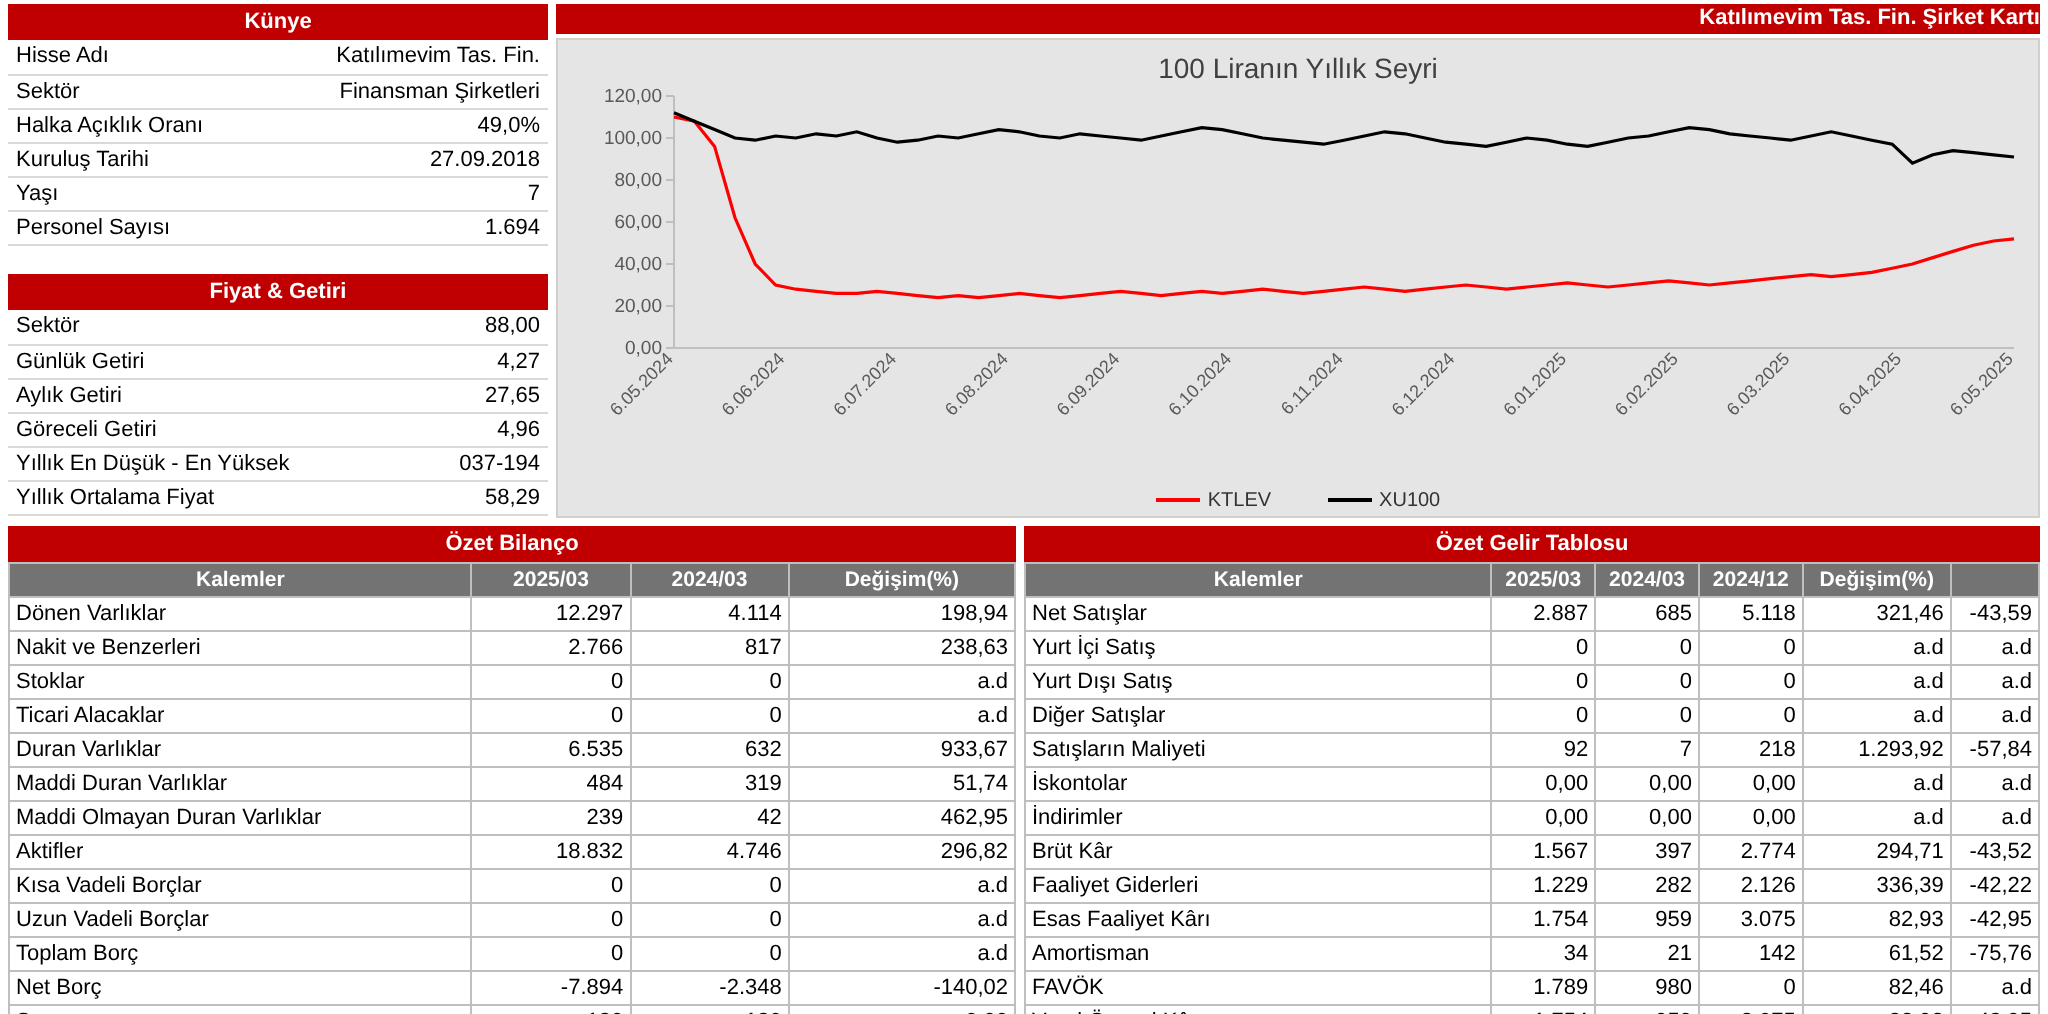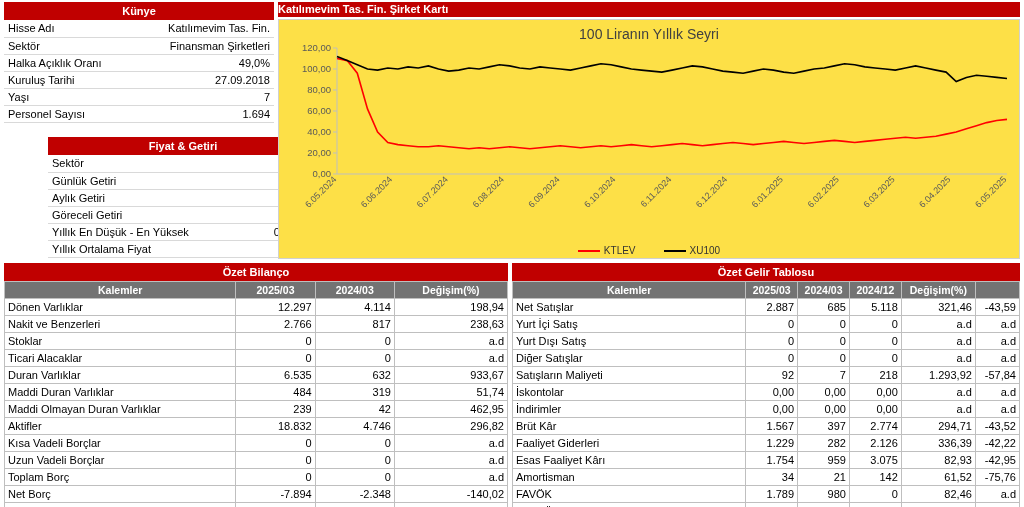--- a/index.html
+++ b/index.html
@@ -22,37 +22,37 @@
   td, th { font-size: 11px; padding: 0 4px; }
 
   
   .kunye { position: absolute; left: 4px; top: 2px; width: 270px; }
   .kunye table { width: 100%; }
   .kunye td { height: 17px; border-bottom: 1px solid #d9d9d9; }
   .kunye td.k { text-align: left; }
   .kunye td.v { text-align: right; }
 
   
-  .fiyat { position: absolute; left: 4px; top: 137px; width: 270px; margin-left: 44px; }
+  .fiyat { position: absolute; left: 4px; top: 137px; width: 270px; }
   .fiyat table { width: 100%; }
   .fiyat td { height: 17px; border-bottom: 1px solid #d9d9d9; }
   .fiyat td.k { text-align: left; }
   .fiyat td.v { text-align: right; }
 
   
   .toptitle {
     position: absolute; left: 278px; top: 2px; width: 742px; height: 15px;
     background: #c00000; color: #fff; font-weight: bold; font-size: 11px;
-    text-align: left; line-height: 15px;
+    text-align: right; line-height: 15px;
   }
 
   
   .chartbox {
     position: absolute; left: 278px; top: 19px; width: 742px; height: 240px;
-    border: 1px solid #d0d0d0; background: #fde047;
+    border: 1px solid #d0d0d0; background: #e5e5e5;
   }
   .charttitle {
     text-align: center; font-size: 14px; color: #404040; margin-top: 6px;
   }
   .plotwrap { position: relative; width: 742px; height: 168px; }
   .legend {
     position: absolute; bottom: 2px; width: 100%; text-align: center; font-size: 10px;
   }
   .legend span.item { margin: 0 14px; color: #333; }
   .legend i { display: inline-block; width: 22px; height: 2px; vertical-align: middle; margin-right: 4px; }

